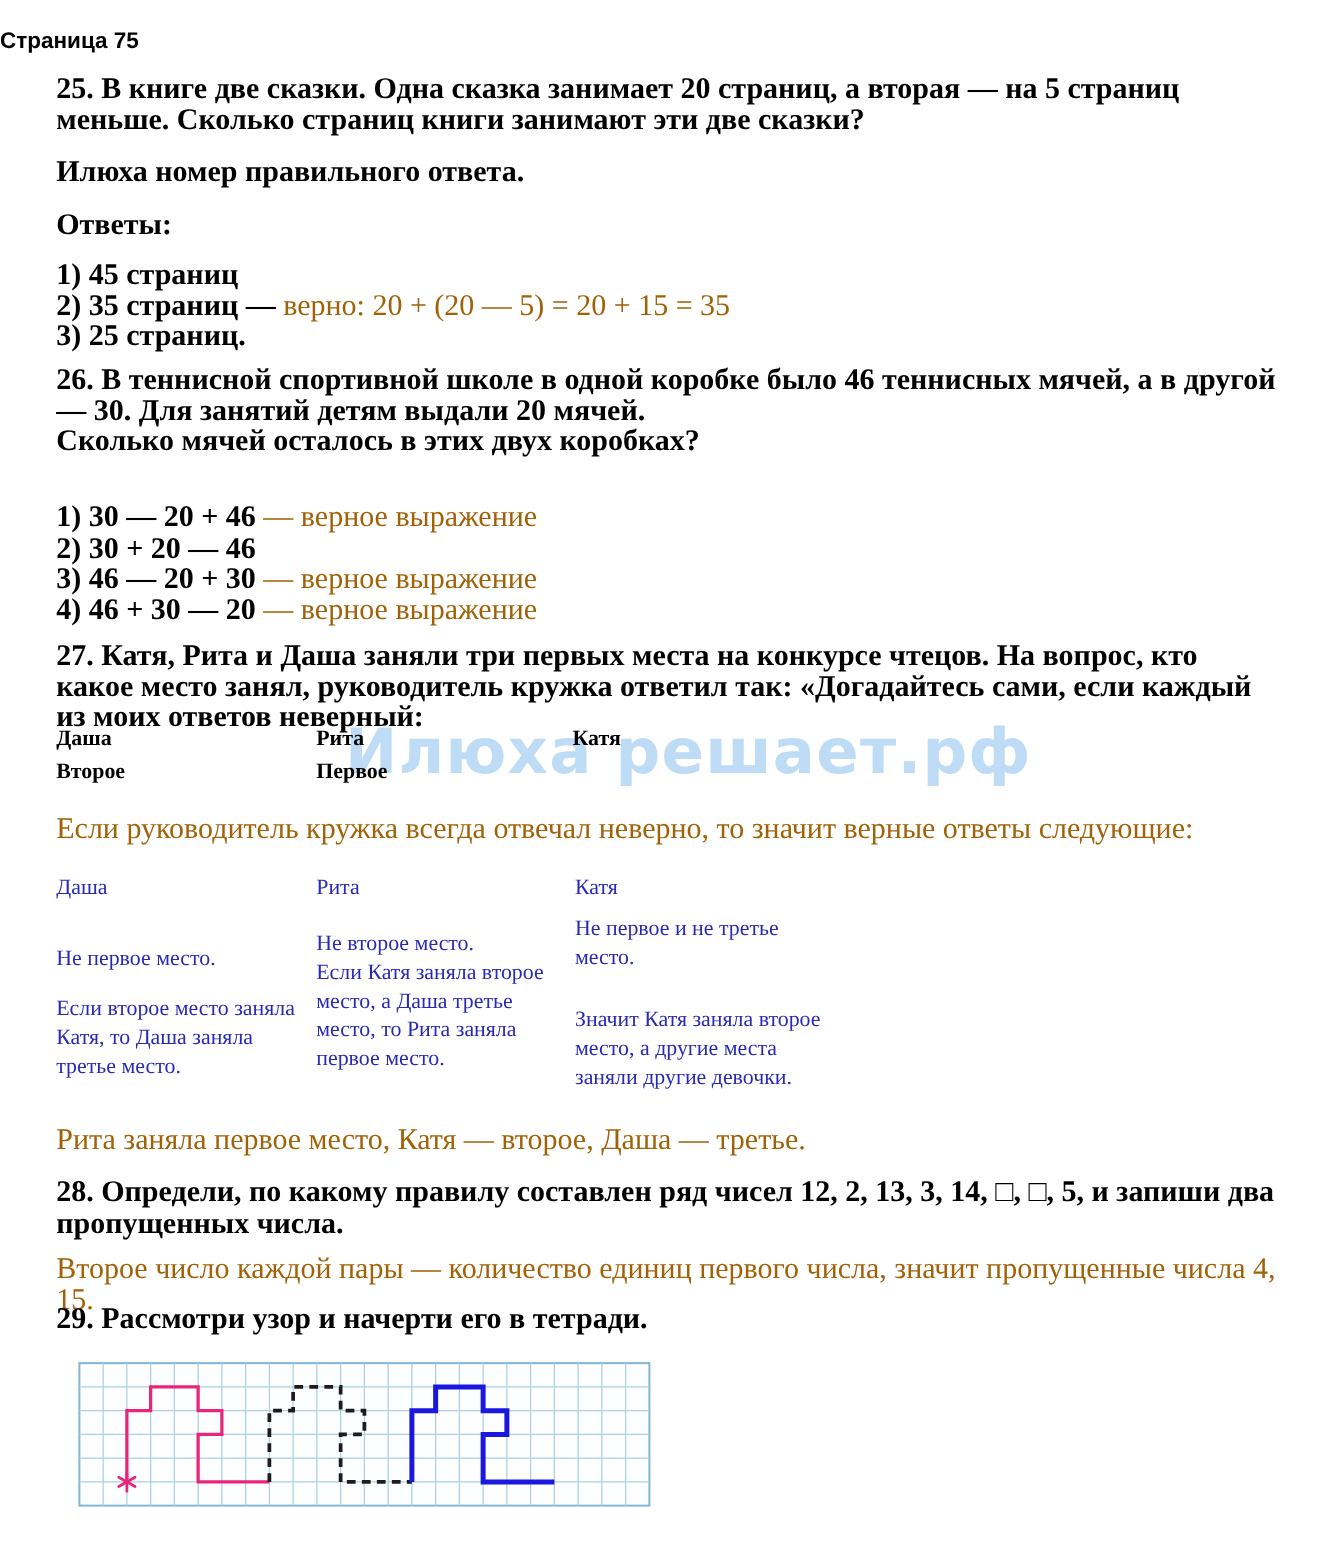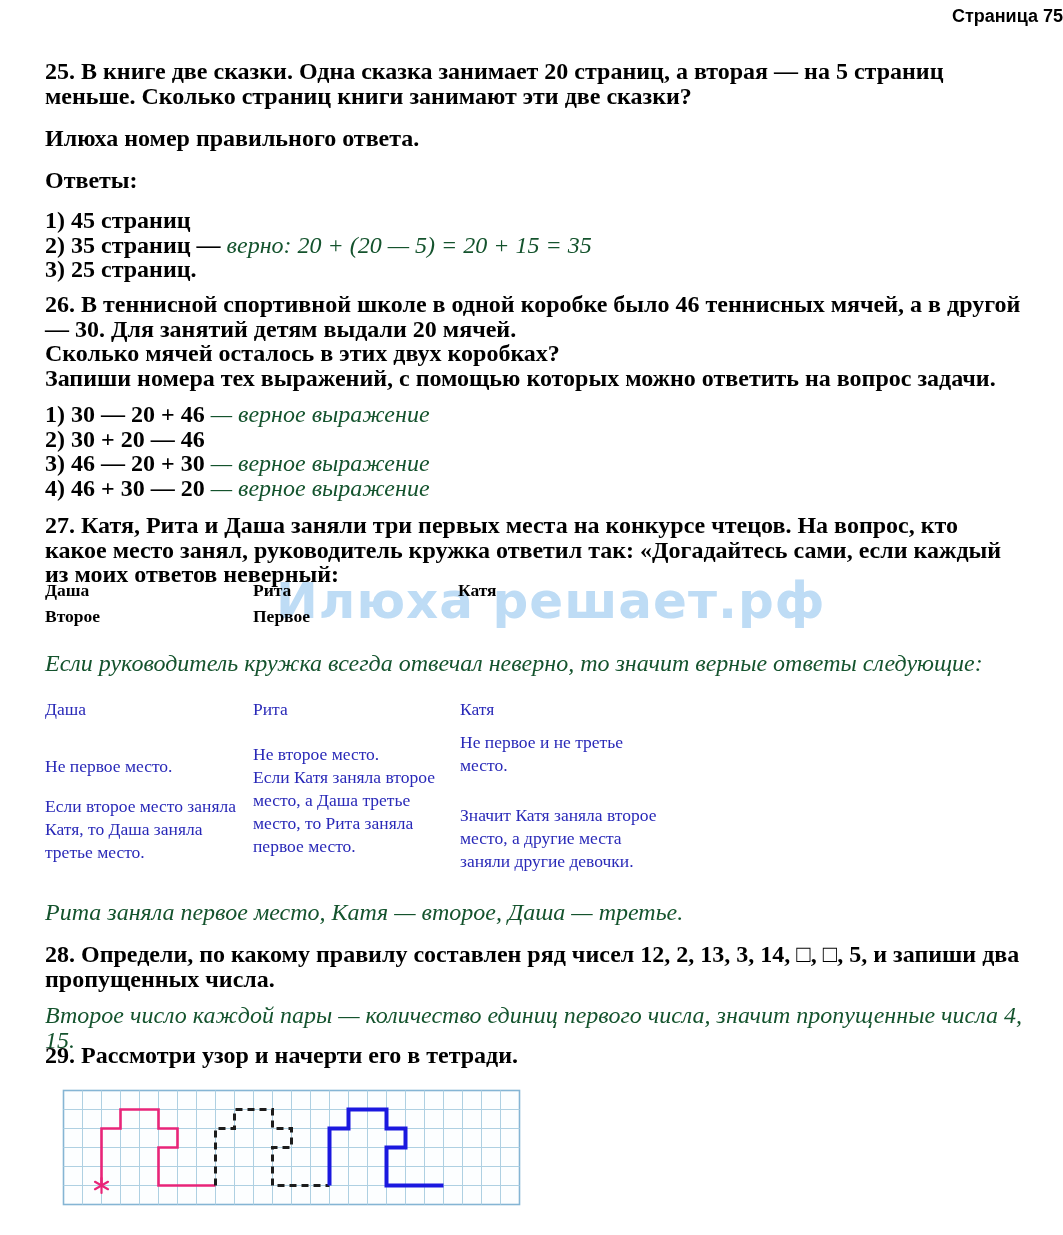--- a/index.html
+++ b/index.html
@@ -2,25 +2,25 @@
 <html><head>
 <meta charset="utf-8">
 <style>
   html,body { margin:0; padding:0; background:#ffffff; }
   .page {
     position:relative; width:1063px; height:1235px; background:#ffffff;
     font-family:"Liberation Serif", serif; color:#000; overflow:hidden;
   }
   .abs { position:absolute; left:45px; width:980px; z-index:2; }
   .title {
-    position:absolute; top:6px; left:0; width:100%; text-align:right;
+    position:absolute; top:22px; left:0; width:100%; text-align:left;
     font-family:"Liberation Sans", sans-serif; font-weight:bold; font-size:18px; z-index:2;
   }
   .body-text { font-size:24px; line-height:24.5px; font-weight:bold; }
-  .blue { color:#14532d; font-weight:normal;font-style:italic; }
+  .blue { color:#a16207; font-weight:normal; }
   .watermark {
     position:absolute; top:572px; left:276px; z-index:1;
     font-family:"DejaVu Sans", sans-serif; font-weight:bold; font-size:50px;
     color:#bedcf5; letter-spacing:1px; white-space:nowrap;
   }
   .claims {
     display:grid; grid-template-columns:208px 205px 1fr;
     font-size:17.5px; line-height:26px; font-weight:bold;
   }
   .sol-table {
@@ -52,21 +52,20 @@
   <div class="abs body-text" style="top:168px;">Ответы:</div>
   <div class="abs body-text" style="top:208px;">
     <div class="opt-line"><span>1) 45 страниц</span><span class="blue"></span></div>
     <div class="opt-line"><span>2) 35 страниц — </span><span class="blue">верно: 20 + (20 — 5) = 20 + 15 = 35</span></div>
     <div class="opt-line"><span>3) 25 страниц.</span><span class="blue"></span></div>
   </div>
 
   <div class="abs body-text" style="top:292px;">
     <div>26. В теннисной спортивной школе в одной коробке было 46 теннисных мячей, а в другой — 30. Для занятий детям выдали 20 мячей.</div>
     <div>Сколько мячей осталось в этих двух коробках?</div>
-    <div>Запиши номера тех выражений, с помощью которых можно ответить на вопрос задачи.</div>
   </div>
   <div class="abs body-text" style="top:402px;">
     <div class="opt-line"><span>1) 30 — 20 + 46 </span><span class="blue">— верное выражение</span></div>
     <div class="opt-line"><span>2) 30 + 20 — 46</span><span class="blue"></span></div>
     <div class="opt-line"><span>3) 46 — 20 + 30 </span><span class="blue">— верное выражение</span></div>
     <div class="opt-line"><span>4) 46 + 30 — 20 </span><span class="blue">— верное выражение</span></div>
   </div>
 
   <div class="abs body-text" style="top:513px;">27. Катя, Рита и Даша заняли три первых места на конкурсе чтецов. На вопрос, кто какое место занял, руководитель кружка ответил так: «Догадайтесь сами, если каждый из моих ответов неверный:</div>
 

